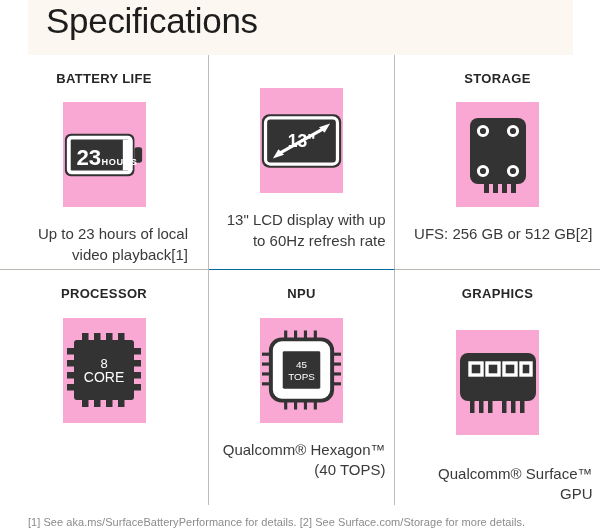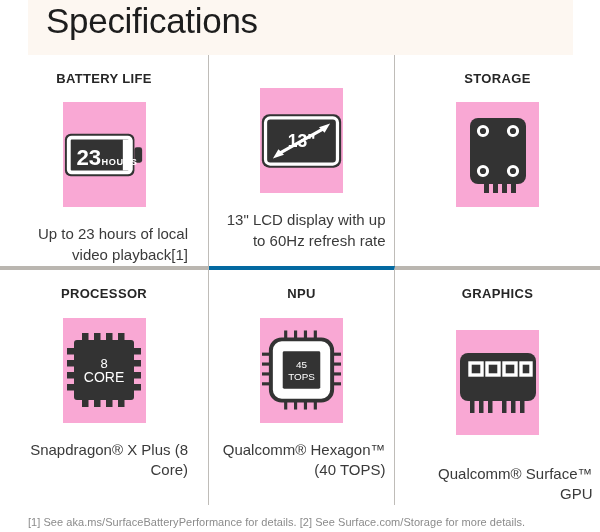--- a/index.html
+++ b/index.html
@@ -54,21 +54,21 @@
     display: flex;
     flex-direction: column;
     align-items: center;
     padding-top: 17px;
     position: relative;
   }
   
   .spec-cell.col-1 { border-right: 1px solid #bfbcb8; }
   .spec-cell.col-2 { border-right: 1px solid #bfbcb8; }
   
-  .spec-cell.row-2 { border-top: 4px solid #0369a1; }
+  .spec-cell.row-2 { border-top: 1px solid #0369a1; }
   .spec-cell.row-2.col-1 { border-top-color: #bab6b0; }
   .spec-cell.row-2.col-3 { border-top-color: #bab6b0; gap: 12px; }
 
   .spec-label {
     font-size: 13px;
     font-weight: 700;
     letter-spacing: 0.35px;
     color: #262626;
     text-transform: uppercase;
     text-align: center;
@@ -160,20 +160,21 @@
         <circle cx="16" cy="55" r="4.6" fill="none" stroke="#ffffff" stroke-width="3"></circle>
         <circle cx="46" cy="55" r="4.6" fill="none" stroke="#ffffff" stroke-width="3"></circle>
         <g fill="#333333">
           <rect x="17" y="68" width="5" height="9"></rect>
           <rect x="26" y="68" width="5" height="9"></rect>
           <rect x="35" y="68" width="5" height="9"></rect>
           <rect x="44" y="68" width="5" height="9"></rect>
         </g>
       </svg>
     </div>
+    <div class="spec-text">UFS: 256 GB or 512 GB[2]</div>
   </div>
 
   <div class="spec-cell row-2 col-1">
     <div class="spec-label">PROCESSOR</div>
     <div class="icon-tile">
       <svg width="80" height="80" viewBox="0 0 80 80">
         <rect x="10" y="10" width="60" height="60" rx="3" ry="3" fill="#333333"></rect>
         <g fill="#333333">
           <rect x="18" y="3" width="6.5" height="8"></rect>
             <rect x="30" y="3" width="6.5" height="8"></rect>
@@ -189,21 +190,20 @@
             <rect x="3" y="54" width="8" height="6.5"></rect>
           <rect x="69" y="18" width="8" height="6.5"></rect>
             <rect x="69" y="30" width="8" height="6.5"></rect>
           <rect x="69" y="42" width="8" height="6.5"></rect>
             <rect x="69" y="54" width="8" height="6.5"></rect>
         </g>
         <text x="40" y="38" text-anchor="middle" font-family="'Liberation Sans', sans-serif" font-size="13" font-weight="400" fill="#ffffff">8</text>
         <text x="40" y="52" text-anchor="middle" font-family="'Liberation Sans', sans-serif" font-size="14" font-weight="400" fill="#ffffff">CORE</text>
       </svg>
     </div>
-    <div class="spec-text">Snapdragon® X Plus (8 Core)</div>
   </div>
 
   <div class="spec-cell row-2 col-2">
     <div class="spec-label">NPU</div>
     <div class="icon-tile">
       <svg width="84" height="84" viewBox="0 0 84 84">
         <g stroke="#333333" stroke-width="3.2" stroke-linecap="butt">
           <line x1="26" y1="2" x2="26" y2="16"></line>
             <line x1="36" y1="2" x2="36" y2="16"></line>
           <line x1="46" y1="2" x2="46" y2="16"></line>

